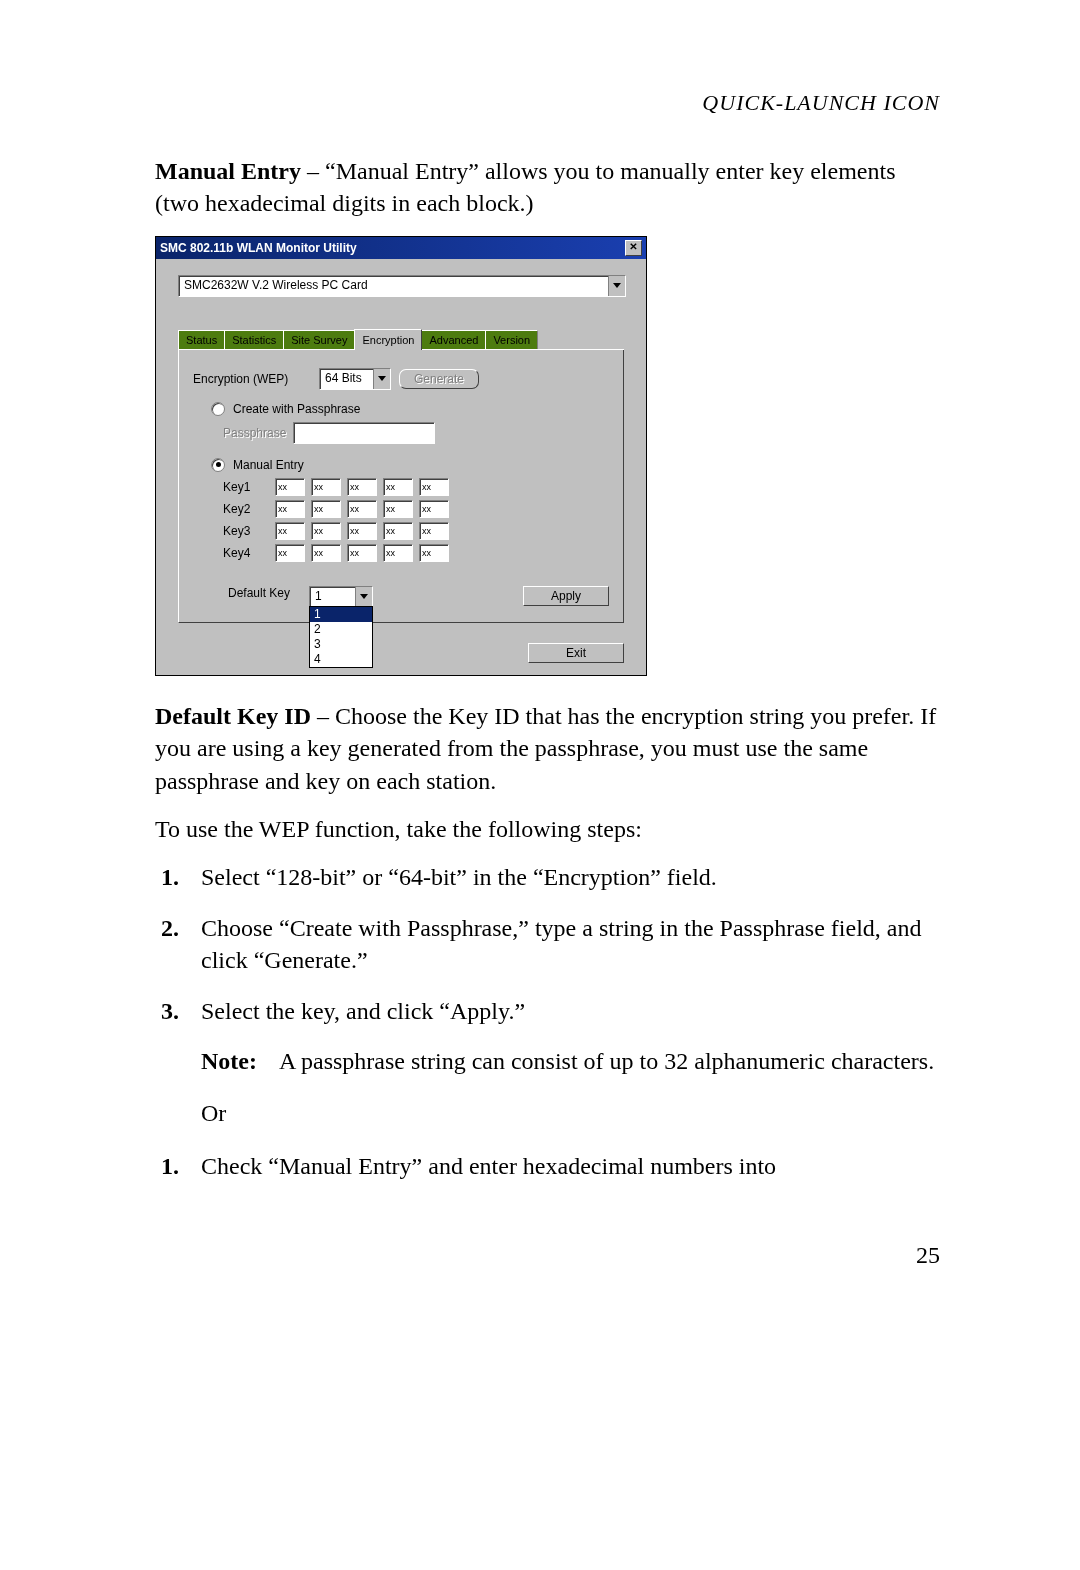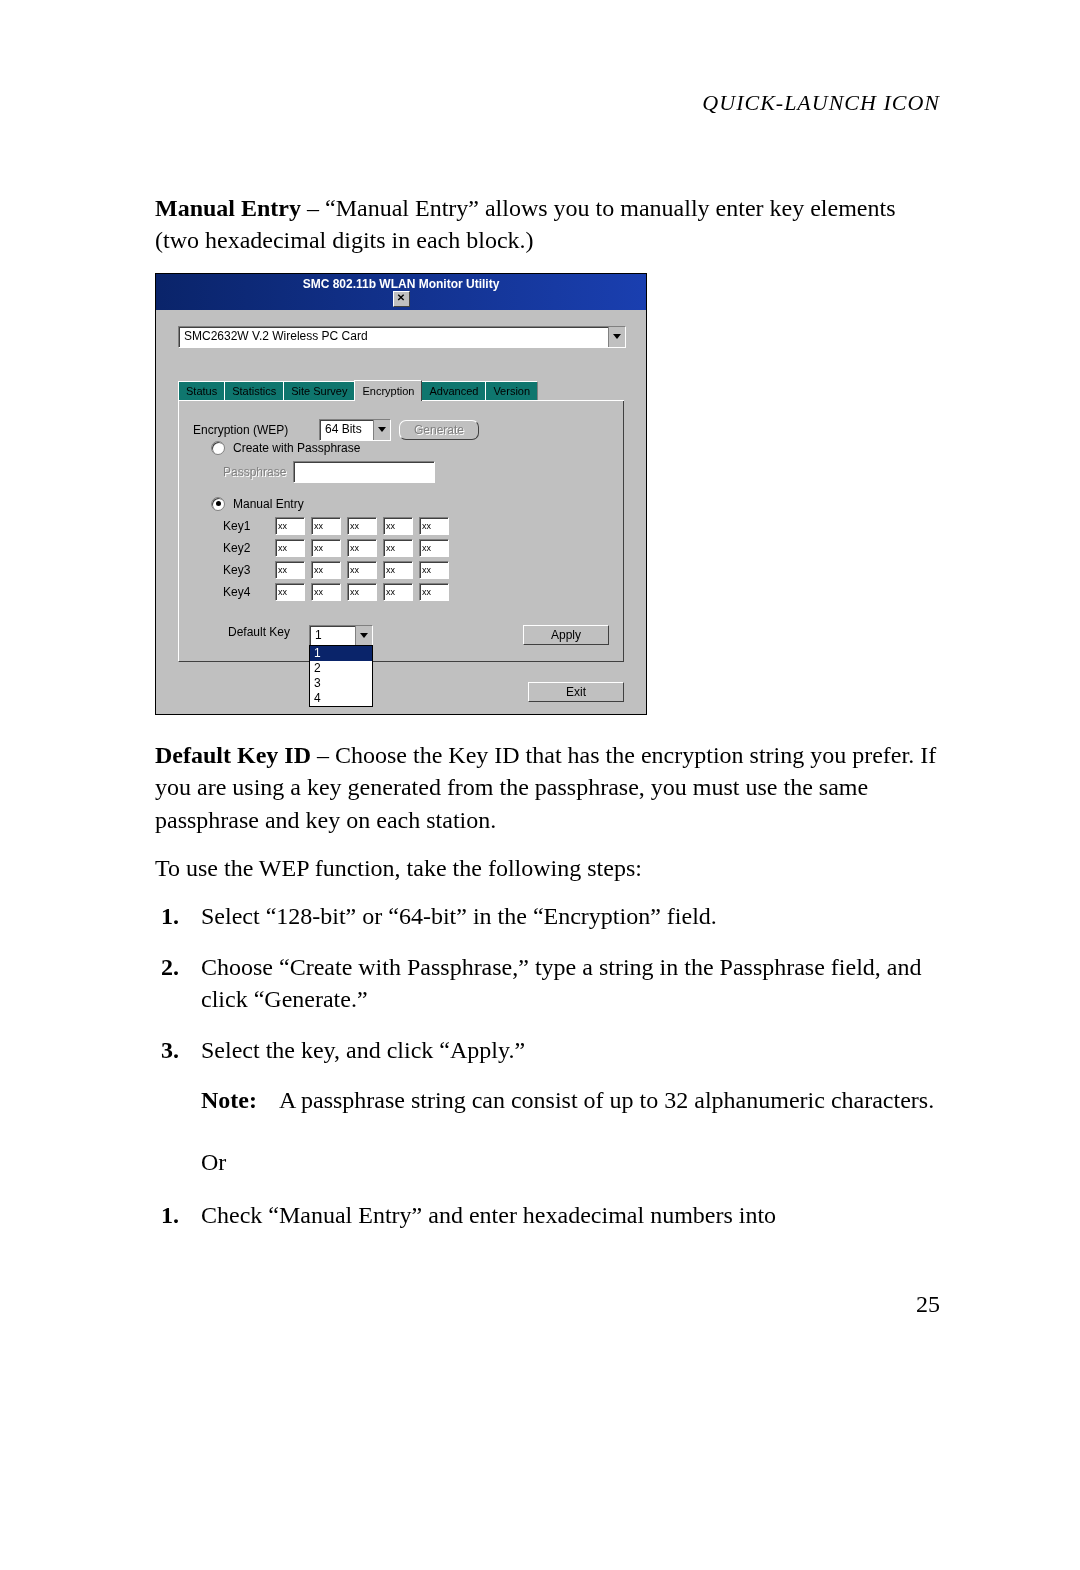--- a/index.html
+++ b/index.html
@@ -12,21 +12,21 @@
   }
   .page {
     padding: 90px 140px 40px 155px;
   }
   .page-header {
     text-align: right;
     font-style: italic;
     font-variant: small-caps;
     font-size: 22px;
     letter-spacing: 1px;
-    margin-bottom: 76px;
+    margin-bottom: 39px;
   }
   .body-text {
     font-size: 24px;
     line-height: 1.35;
   }
   .para {
     margin: 0 0 16px 0;
   }
   .bold { font-weight: bold; }
 
@@ -42,21 +42,20 @@
   }
   .titlebar {
     background: linear-gradient(to right, #0a246a, #1a3fb0);
     color: #fff;
     font-weight: bold;
     padding: 3px 4px;
     display: flex;
     align-items: center;
     justify-content: space-between;
     font-size: 12px;
-    flex-direction: column;
   }
   .close-btn {
     background: #c0c0c0;
     border: 1px solid #fff;
     border-right-color:#404040;
     border-bottom-color:#404040;
     width:15px; height:14px;
     color:#000;
     font-size:10px;
     line-height:12px;
@@ -100,21 +99,21 @@
     position:relative;
     border-bottom:1px solid #fff;
     height:22px;
   }
   .tab {
     padding:3px 7px 3px 7px;
     border:1px solid #808080;
     border-bottom:none;
     border-top-color:#fff;
     border-left-color:#fff;
-    background:#0f766e;
+    background:#4d7c0f;
     font-size:11px;
     margin-right:-1px;
     position:relative;
   }
   .tab.selected {
     background:#c0c0c0;
     border-top:1px solid #fff;
     border-left:1px solid #fff;
     border-right:1px solid #404040;
     padding-top:4px;
@@ -126,20 +125,21 @@
     border:1px solid #fff;
     border-right-color:#404040;
     border-bottom-color:#404040;
     padding: 18px 14px 14px 14px;
     margin-top:-1px;
   }
   .row {
     display:flex;
     align-items:center;
     gap:8px;
+    margin-bottom:12px;
     font-size:12px;
   }
   .btn {
     background:#c0c0c0;
     border:1px solid #fff;
     border-right-color:#404040;
     border-bottom-color:#404040;
     padding:2px 12px;
     font-size:12px;
     min-width:54px;
@@ -222,21 +222,21 @@
   ol.steps > li::before {
     content: counter(step) ".";
     position:absolute;
     left:6px;
     font-weight:bold;
   }
   .note-block {
     display:flex;
     gap:8px;
     padding-left:46px;
-    margin: 6px 0 30px 0;
+    margin: 6px 0 20px 0;
     font-size:24px;
     line-height:1.35;
   }
   .note-label { font-weight:bold; width:70px; flex-shrink:0; }
   .or-line {
     padding-left:46px;
     font-size:24px;
     margin: 4px 0 20px 0;
   }
   .page-num {

